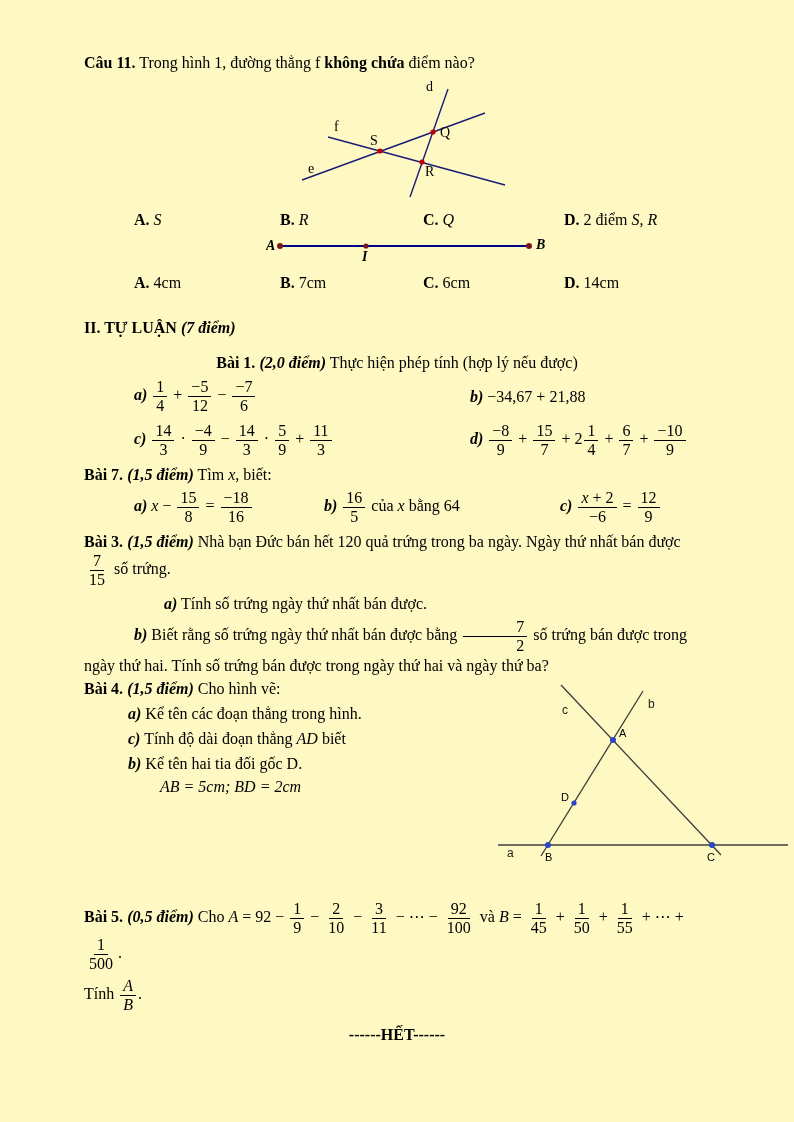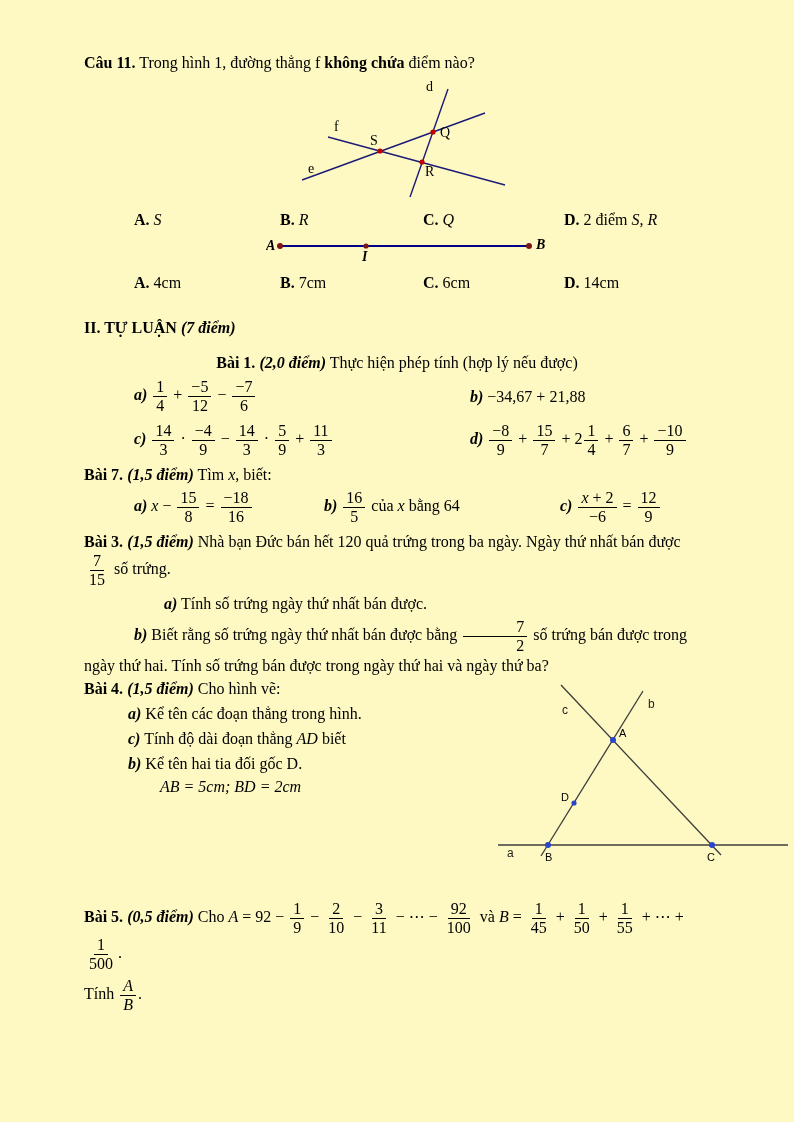--- a/index.html
+++ b/index.html
@@ -217,14 +217,15 @@
         <span class="fden">55</span>
       </span> + ⋯ + <span class="frac">
         <span class="fnum">1</span>
         <span class="fden">500</span>
       </span>.</p>
   <p class="para mathline">Tính <span class="frac">
         <span class="fnum"><span class="it">A</span></span>
         <span class="fden"><span class="it">B</span></span>
       </span>.</p>
 
+  <p class="footer"><b>------HẾT------</b></p>
 
 </div>
 
 </body></html>

